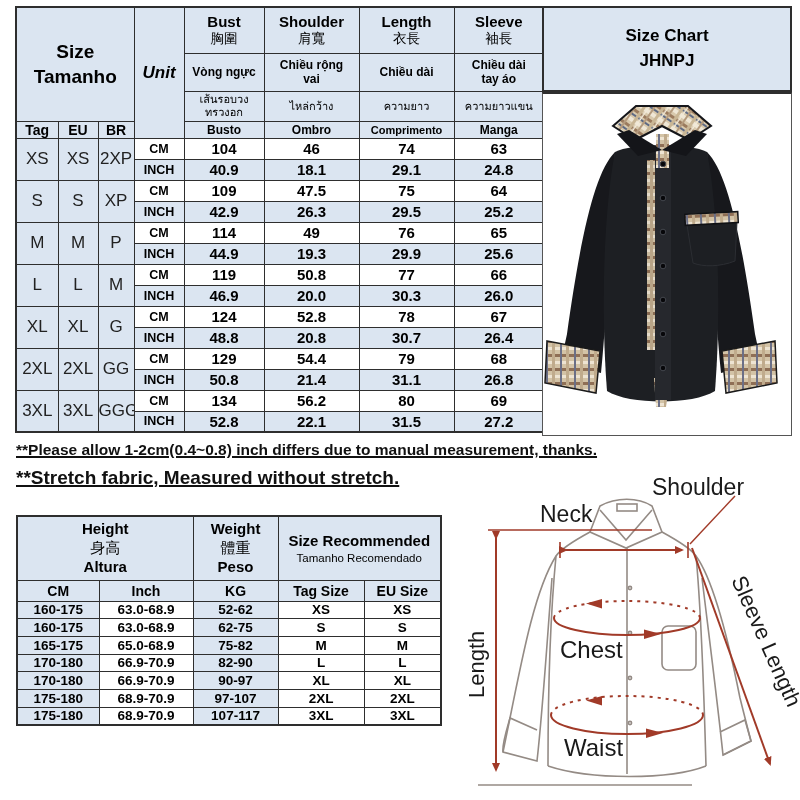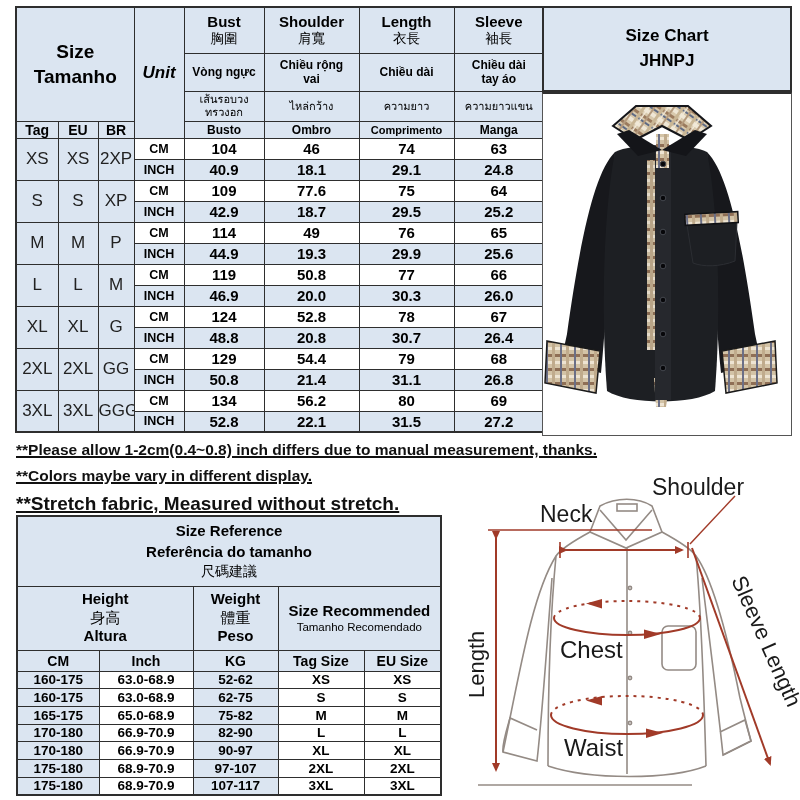--- a/index.html
+++ b/index.html
@@ -135,28 +135,28 @@
           <td class="v inr">18.1</td>
           <td class="v inr">29.1</td>
           <td class="v inr">24.8</td>
         </tr>
         <tr>
           <td class="sz" rowspan="2">S</td>
           <td class="sz" rowspan="2">S</td>
           <td class="sz" rowspan="2">XP</td>
           <td class="u cmr">CM</td>
           <td class="v cmr">109</td>
-          <td class="v cmr">77.6</td>
+          <td class="v cmr">47.5</td>
           <td class="v cmr">75</td>
           <td class="v cmr">64</td>
         </tr>
         <tr>
           <td class="u inr">INCH</td>
           <td class="v inr">42.9</td>
-          <td class="v inr">18.7</td>
+          <td class="v inr">26.3</td>
           <td class="v inr">29.5</td>
           <td class="v inr">25.2</td>
         </tr>
         <tr>
           <td class="sz" rowspan="2">M</td>
           <td class="sz" rowspan="2">M</td>
           <td class="sz" rowspan="2">P</td>
           <td class="u cmr">CM</td>
           <td class="v cmr">114</td>
           <td class="v cmr">49</td>
@@ -295,40 +295,32 @@
         <circle cx="120" cy="172" r="2.8"></circle>
           <circle cx="120" cy="206" r="2.8"></circle>
           <circle cx="120" cy="240" r="2.8"></circle>
         <circle cx="120" cy="274" r="2.8"></circle>
       </g>
     </svg>
   </div>
 
   <div class="notes">
     <div class="note n1">**Please allow 1-2cm(0.4~0.8) inch differs due to manual measurement, thanks.</div>
-    <div class="note n2">**Colors maybe vary in different display.</div>
     <div class="note n3">**Stretch fabric, Measured without stretch.</div>
   </div>
 
   <table class="tbl" id="ref-table">
     <colgroup>
       <col style="width:82px">
         <col style="width:94px">
         <col style="width:85px">
         <col style="width:86px">
         <col style="width:77px">
     </colgroup>
     <thead>
-      <tr class="t1">
-        <td colspan="5" class="blue">
-          <div class="ref-title-en">Size Reference</div>
-          <div class="ref-title-pt">Referência do tamanho</div>
-          <div class="ref-title-zh">尺碼建議</div>
-        </td>
-      </tr>
       <tr class="t2">
         <td colspan="2" class="blue">
           <div class="hw-en">Height</div>
           <div class="hw-zh">身高</div>
           <div class="hw-pt">Altura</div>
         </td>
         <td class="blue">
           <div class="hw-en">Weight</div>
           <div class="hw-zh">體重</div>
           <div class="hw-pt">Peso</div>

